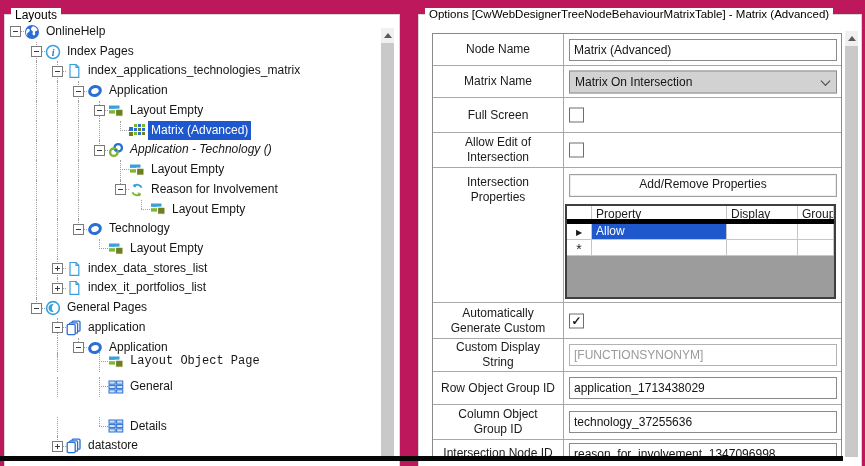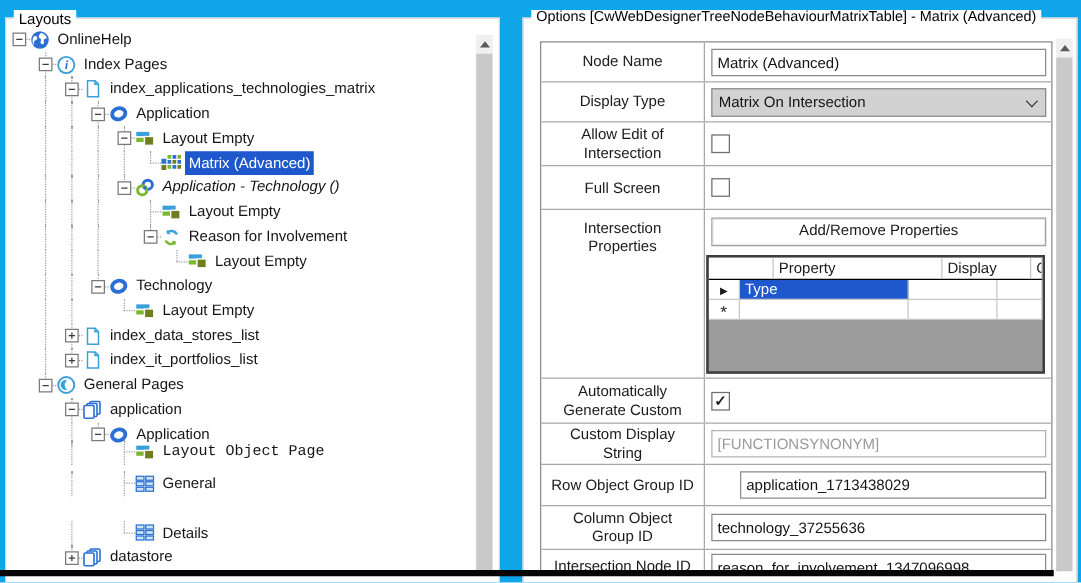--- a/index.html
+++ b/index.html
@@ -1,16 +1,16 @@
 <!DOCTYPE html>
 <html style="--sel: #1f57cd;"><head>
 <meta charset="utf-8">
 <style>
   html,body{margin:0;padding:0;background:#fff;}
-  #root{position:relative;width:865px;height:466px;background:#0ea5e9;overflow:hidden;
+  #root{position:relative;width:865px;height:466px;background:#be185d;overflow:hidden;
         font-family:"Liberation Sans",sans-serif;-webkit-font-smoothing:antialiased;}
   
   .gb{position:absolute;border:1px solid #d4d4d4;border-bottom:none;background:#fff;box-sizing:border-box;}
   .gb-title{position:absolute;top:-7px;left:6px;background:#fff;padding:0 4px;font-size:12px;color:#000;white-space:nowrap;}
   
   #tree{position:absolute;left:6px;top:22px;width:374px;height:436px;overflow:hidden;}
   .tree-row{position:absolute;left:0;width:100%;height:19.73px;}
   .vline{position:absolute;width:0;border-left:1px dotted #9f9f9f;}
   .hline{position:absolute;height:0;border-top:1px dotted #9f9f9f;}
   .exp{position:absolute;width:11px;height:11px;background:#fff;border:1px solid #7a7a7a;box-sizing:border-box;}
@@ -39,21 +39,21 @@
   .opt-row.cut .tb{top:3px;transform:none;}
   .dd{position:absolute;left:5px;right:4px;top:50%;transform:translateY(-50%);height:23px;background:#d2d2d2;border:1px solid #8a8a8a;
       box-sizing:border-box;font-size:12px;color:#141414;line-height:21px;padding:0 20px 0 5px;white-space:nowrap;overflow:hidden;}
   .chev{position:absolute;right:7px;top:6px;width:6px;height:6px;border-right:1.6px solid #444;border-bottom:1.6px solid #444;transform:rotate(45deg);}
   .cb{position:absolute;left:5px;top:50%;transform:translateY(-50%);width:13px;height:13px;border:1px solid #6e6e6e;background:#fff;
       box-sizing:content-box;font-size:12px;line-height:13px;text-align:center;color:#1a1a1a;font-weight:bold;}
   .btn{position:absolute;left:5px;right:4px;top:6px;height:21px;background:#fff;border:1px solid #a0a0a0;box-shadow:inset 0 0 0 1px #ececec;
        font-size:12px;text-align:center;line-height:19px;color:#1a1a1a;cursor:default;}
   .grid{position:absolute;left:1px;top:36px;width:271px;height:95px;border:2px solid #3f3f3f;background:#9c9c9c;box-sizing:border-box;overflow:hidden;}
   .g-row{display:flex;background:#fff;box-sizing:border-box;}
-  .g-head{height:18px;border-bottom:1px solid #000000;padding-left:27px;}
+  .g-head{height:18px;border-bottom:5px solid #000000;}
   .g-data{height:16px;border-bottom:1px solid #c6c6c6;}
   .g-cell{border-right:1px solid #c6c6c6;box-sizing:border-box;font-size:12px;padding:0 4px;white-space:nowrap;overflow:hidden;color:#1a1a1a;}
   .g-head .g-cell{line-height:17px;}
   .g-data .g-cell{line-height:15px;}
   .g-sel{width:25px;min-width:25px;text-align:center;padding:0;}
   .g-c0{width:135px;min-width:135px;}
   .g-c1{width:71px;min-width:71px;}
   .g-c2{flex:1;}
   .g-cell.selcell{background:var(--sel);color:#fff;}
   .g-arrow{font-size:8px;line-height:15px;color:#1a1a1a;}
@@ -389,51 +389,51 @@
   </div>
 
   <div id="options">
       <div class="opt-row" style="height: 32px;">
         <div class="opt-label">Node Name</div>
         <div class="opt-value">
           <input class="tb" readonly="" value="Matrix (Advanced)" style="">
         </div>
       </div>
       <div class="opt-row" style="height: 32px;">
-        <div class="opt-label">Display Type</div>
+        <div class="opt-label">Matrix Name</div>
         <div class="opt-value">
           <div class="dd">Matrix On Intersection<div class="chev"></div></div>
+        </div>
+      </div>
+      <div class="opt-row" style="height: 35px;">
+        <div class="opt-label">Full Screen</div>
+        <div class="opt-value">
+          <div class="cb"></div>
         </div>
       </div>
       <div class="opt-row" style="height: 35px;">
         <div class="opt-label">Allow Edit of Intersection</div>
-        <div class="opt-value">
-          <div class="cb"></div>
-        </div>
-      </div>
-      <div class="opt-row" style="height: 35px;">
-        <div class="opt-label">Full Screen</div>
         <div class="opt-value">
           <div class="cb"></div>
         </div>
       </div>
       <div class="opt-row top" style="height: 135px;">
         <div class="opt-label">Intersection Properties</div>
         <div class="opt-value">
           <div class="btn">Add/Remove Properties</div>
           <div class="grid">
             <div class="g-row g-head">
               <div class="g-cell g-sel"></div>
               <div class="g-cell g-c0">Property</div>
               <div class="g-cell g-c1">Display</div>
               <div class="g-cell g-c2">Group</div>
             </div>
             <div class="g-row g-data">
               <div class="g-cell g-sel"><span class="g-arrow">▶</span></div>
-              <div class="g-cell g-c0 selcell">Type</div>
+              <div class="g-cell g-c0 selcell">Allow</div>
               <div class="g-cell g-c1"></div>
               <div class="g-cell g-c2"></div>
             </div>
             <div class="g-row g-data">
               <div class="g-cell g-sel"><span class="g-star">*</span></div>
               <div class="g-cell g-c0"></div>
               <div class="g-cell g-c1"></div>
               <div class="g-cell g-c2"></div>
             </div>
           </div>
@@ -444,21 +444,21 @@
         <div class="opt-value">
           <div class="cb">✓</div>
         </div>
       </div>
       <div class="opt-row" style="height: 33px;">
         <div class="opt-label">Custom Display String</div>
         <div class="opt-value">
           <input class="tb dis" readonly="" value="[FUNCTIONSYNONYM]" style="">
         </div>
       </div>
-      <div class="opt-row" style="height: 33px; gap: 23px;">
+      <div class="opt-row" style="height: 33px;">
         <div class="opt-label">Row Object Group ID</div>
         <div class="opt-value">
           <input class="tb" readonly="" value="application_1713438029" style="">
         </div>
       </div>
       <div class="opt-row" style="height: 35px;">
         <div class="opt-label">Column Object Group ID</div>
         <div class="opt-value">
           <input class="tb" readonly="" value="technology_37255636" style="">
         </div>

